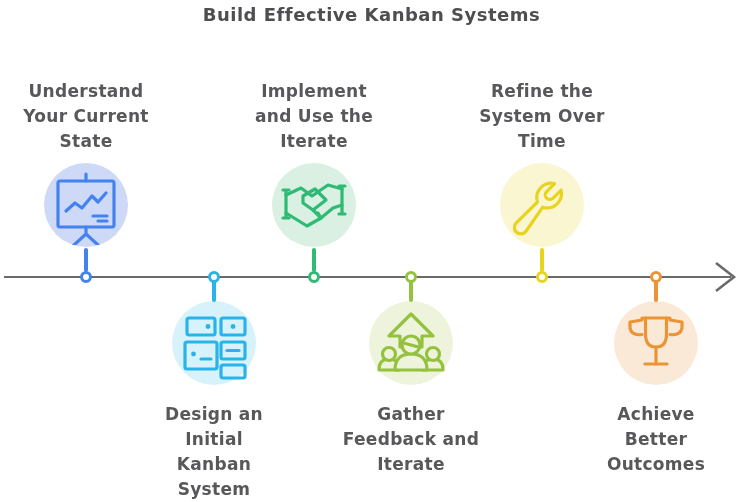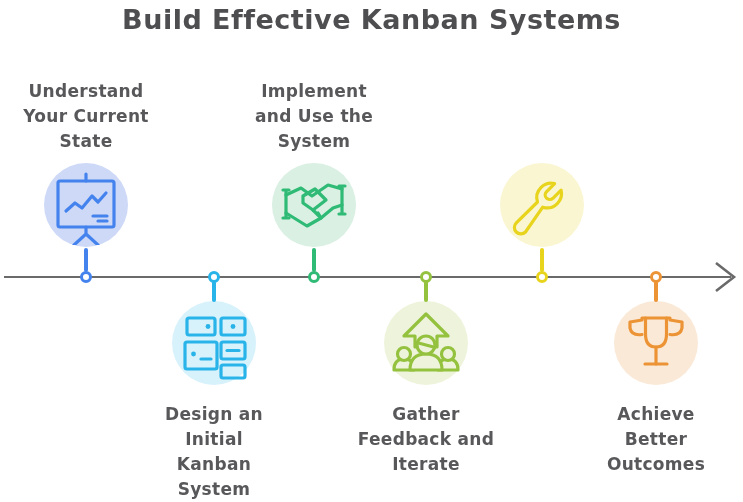--- a/index.html
+++ b/index.html
@@ -9,37 +9,37 @@
   }
   .canvas{
     position:relative;
     width:743px;height:502px;
     overflow:hidden;
     background:#ffffff;
   }
   .title{
     position:absolute;top:4px;left:0;width:100%;
     text-align:center;
-    font-size:27px;font-weight:700;letter-spacing:.5px;
+    font-size:18px;font-weight:700;letter-spacing:.5px;
     color:var(--title-color,#4e4e51);
   }
   
   .timeline-line{
     position:absolute;left:4px;top:276px;
     width:727px;height:2px;
     background:var(--line-color,#6a6a6a);
   }
   .timeline-arrow{
     position:absolute;left:712px;top:260px;
   }
   
   .step{
     position:absolute;top:0;height:100%;width:180px;
   }
-  .s1{left:-4px}.s2{left:124px}.s3{left:224px}.s4{left:336px}.s5{left:452px}.s6{left:566px}
+  .s1{left:-4px}.s2{left:124px}.s3{left:224px}.s4{left:321px}.s5{left:452px}.s6{left:566px}
   .label{
     position:absolute;left:0;width:100%;
     text-align:center;
     font-size:17px;line-height:25px;font-weight:700;letter-spacing:.3px;
     color:var(--label-color,#58585b);
     white-space:pre-line;
   }
   .step.top .label{top:79px;}
   .step.bottom .label{top:402px;}
   .circle{
@@ -117,21 +117,21 @@
     <div class="ring"></div>
     <div class="label">Design an
 Initial
 Kanban
 System</div>
   </div>
 
   <div class="step top s3" style="--accent: #2fba75; --fill: #d9f0e3;">
     <div class="label">Implement
 and Use the
-System</div>
+Iterate</div>
     <div class="circle">
       <svg class="icon-svg" width="80" height="80" viewBox="0 0 80 80">
         <path class="st" d="M9 25 H15 M12 25 V53 M9 53 H15"></path>
         <path class="st" d="M65 21 H71 M68 21 V49 M65 49 H71"></path>
         <path class="st" d="M12 30 L27 23 L38 31 L54 20 L68 24"></path>
         <path class="st" d="M12 48 L33 61 L47 53 L44 48"></path>
         <path class="st" d="M47 53 L59 43 L68 40"></path>
         <path class="st" d="M29 31 L41 24 L52 35 L39 45 L29 38 Z"></path>
         <path class="st" d="M39 45 L45 51"></path>
       </svg>
@@ -154,20 +154,23 @@
       </svg>
     </div>
     <div class="stem"></div>
     <div class="ring"></div>
     <div class="label">Gather
 Feedback and
 Iterate</div>
   </div>
 
   <div class="step top s5" style="--accent: #e8d41c; --fill: #faf6d2;">
+    <div class="label">Refine the
+System Over
+Time</div>
     <div class="circle">
       <svg class="icon-svg" width="80" height="80" viewBox="0 0 80 80">
         <path class="st" d="M23.5 67 a6.5 6.5 0 0 1 -9.2 -9.2 L35.5 37 a14.5 14.5 0 0 1 3.6 -14.6 a14.5 14.5 0 0 1 13.5 -3.8 l-8.2 8.2 a4.6 4.6 0 0 0 6.5 6.5 l8.2 -8.2 a14.5 14.5 0 0 1 -3.8 13.5 a14.5 14.5 0 0 1 -14.6 3.6 L23.5 67 Z"></path>
       </svg>
     </div>
     <div class="stem"></div>
     <div class="ring"></div>
   </div>
 
   <div class="step bottom s6" style="--accent: #ec9435; --fill: #fbe9d7;">

